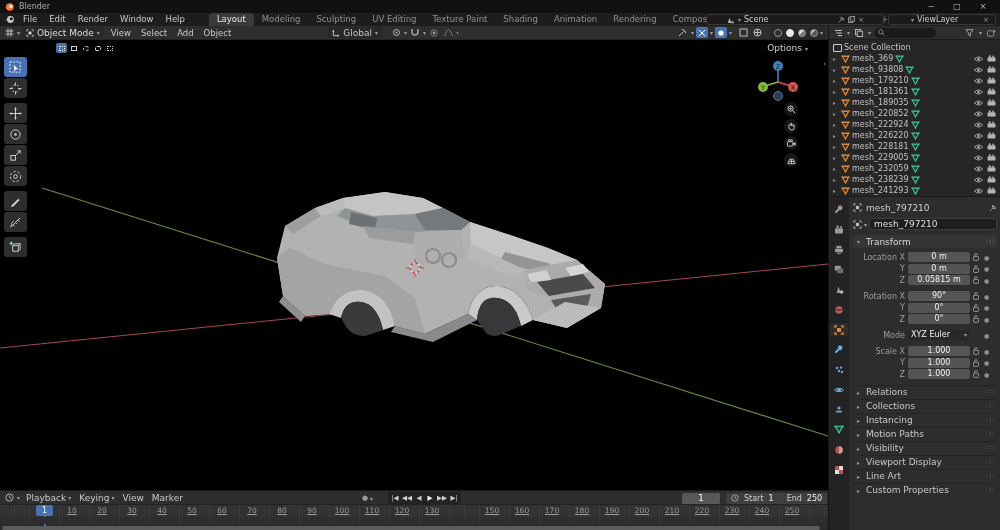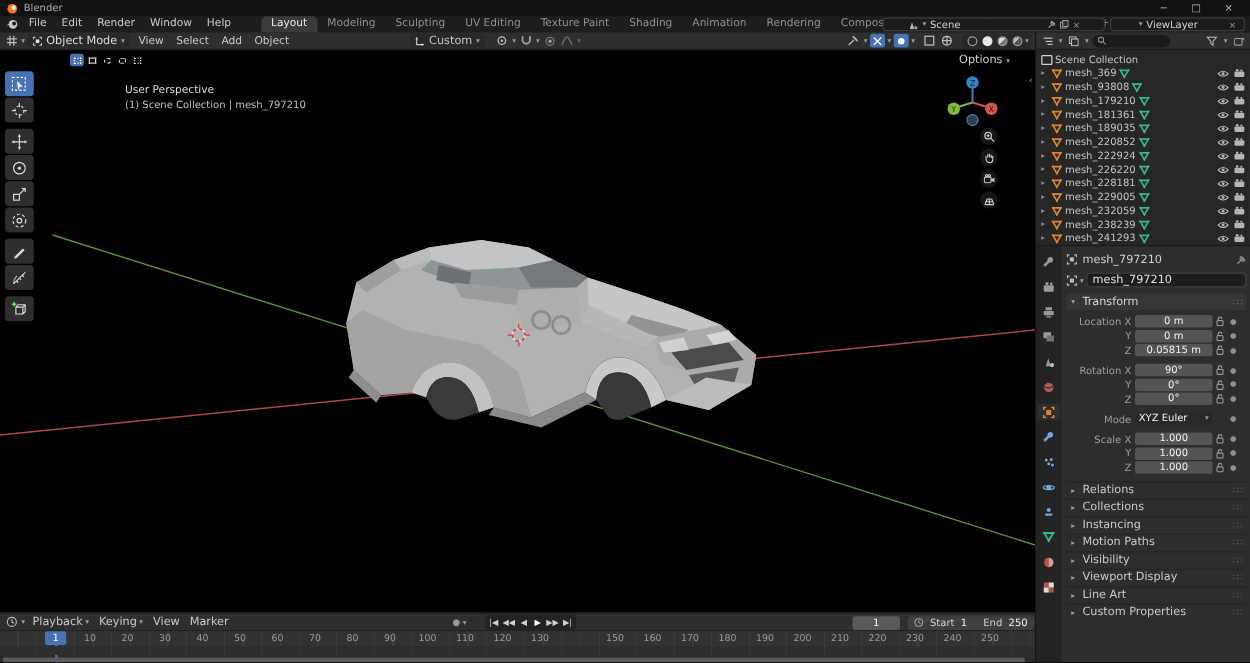--- a/index.html
+++ b/index.html
@@ -98,21 +98,21 @@
   .tl-menu{padding:0 4px;color:#c8c8c8;display:flex;align-items:center;gap:2px;}
   .transport{position:absolute;left:388px;top:1px;display:flex;background:#232323;border-radius:3px;height:12px;align-items:center;padding:0 2px;gap:1px;}
   .tbtn{min-width:10px;padding:0 1px;text-align:center;color:#cfcfcf;font-size:6.5px;line-height:12px;}
   .tbtn.play{color:#fff;}
   .reckey{position:absolute;left:362px;top:1px;display:flex;align-items:center;gap:2px;height:12px;}
   .framefield{position:absolute;left:682px;top:1.5px;width:38px;height:11px;background:#585858;border-radius:2px;color:#fff;text-align:center;line-height:11px;font-size:8px;}
   .serange{position:absolute;left:726px;top:1.5px;height:11px;display:flex;align-items:center;background:#3f3f3f;border-radius:3px;padding:0 5px;gap:5px;color:#cfcfcf;font-size:8px;}
   .serange b{color:#f0f0f0;font-weight:normal;}
   .ruler{position:absolute;left:0;top:14px;width:828px;height:12px;background:#323232;
          background-image:repeating-linear-gradient(90deg,transparent 0 14px,#3b3b3b 14px 15px);}
-  .rlabel{position:absolute;top:1px;color:#9a9a9a;font-size:7.5px;transform:translateX(-50%);}
+  .rlabel{position:absolute;top:1px;color:#9a9a9a;font-size:7.5px;transform:translateX(-50%);text-decoration:underline;}
   .playhead{position:absolute;left:44px;top:14px;width:2px;height:26px;background:#4772b3;}
   .pbadge{position:absolute;left:36px;top:14px;width:17px;height:11px;background:#4772b3;color:#fff;border-radius:2px;text-align:center;line-height:11px;font-size:8px;z-index:2;}
   .track{position:absolute;left:0;top:26px;width:828px;height:7px;background:#2e2e2e;
          background-image:repeating-linear-gradient(90deg,transparent 0 29px,#383838 29px 30px);}
   .hscroll{position:absolute;left:2px;top:34.5px;width:818px;height:4px;background:#5c5c5c;border-radius:2px;}
   svg{display:block;}
 </style>
 </head>
 <body>
 
@@ -215,21 +215,21 @@
         <div class="hmenu">View</div>
         <div class="hmenu">Select</div>
         <div class="hmenu">Add</div>
         <div class="hmenu">Object</div>
       </div>
     <div class="orient-dd">
       <svg width="8" height="8" viewBox="0 0 9 9">
           <path d="M1.5 1 V7.5 H8" stroke="#cfcfcf" fill="none"></path>
           <path d="M1.5 1 L0.3 3 H2.7 Z M8 7.5 L6 6.3 V8.7 Z" fill="#cfcfcf"></path>
         </svg>
-      <span>Custom</span>
+      <span>Global</span>
       <span class="chev">▾</span>
     </div>
     <div class="hdr-group" style="margin-left:6px">
       <span class="hicon">
           <svg width="9" height="9" viewBox="0 0 9 9">
             <circle cx="4.5" cy="4.5" r="3" fill="none" stroke="#bdbdbd"></circle>
             <circle cx="4.5" cy="4.5" r="1" fill="#bdbdbd"></circle>
           </svg>
         </span>
       <span class="chev">▾</span>
@@ -351,24 +351,20 @@
           <span class="bx" style="border-style:dotted"></span>
         </span>
     </div>
 
     <div class="optionsdd">
       <span>Options</span>
       <span class="chev">▾</span>
     </div>
     <div class="nsidebar-arrow">‹</div>
 
-    <div class="overlaytxt">
-      <div class="l1">User Perspective</div>
-      <div class="l2">(1) Scene Collection | mesh_797210</div>
-    </div>
 
     <div class="toolbar">
       <div class="toolbtn active">
           <svg width="13" height="13" viewBox="0 0 14 14">
             <rect x="1" y="1" width="11" height="11" fill="none" stroke="#fff" stroke-dasharray="2 1.6"></rect>
             <path d="M5 4 L10 9 H7.2 L6 12 Z" fill="#fff"></path>
           </svg>
         </div>
       <div class="toolbtn">
           <svg width="13" height="13" viewBox="0 0 14 14">

